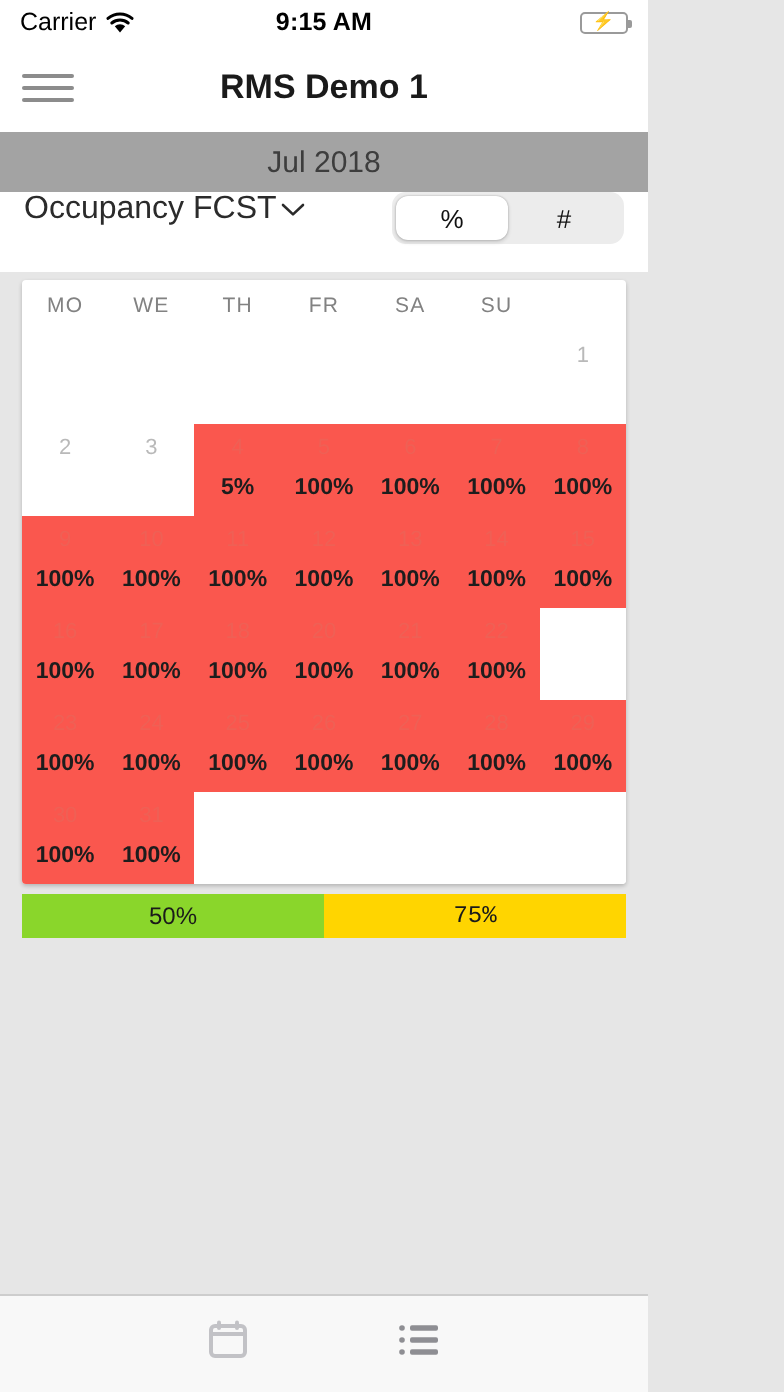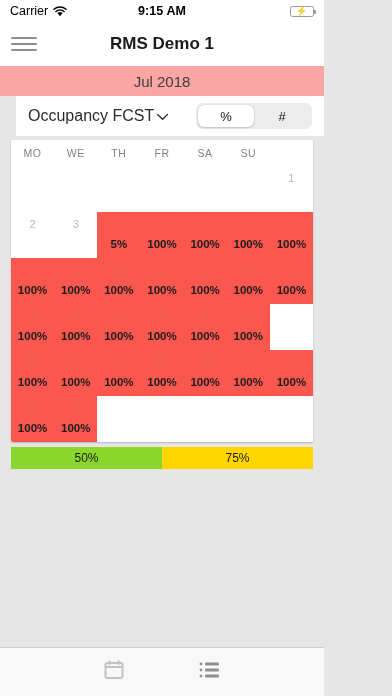--- a/index.html
+++ b/index.html
@@ -46,27 +46,27 @@
     position: absolute; left: 11px; top: 50%; transform: translateY(-50%);
     width: 26px; height: 18px; display: flex; flex-direction: column; justify-content: space-between;
     cursor: pointer; padding: 2px 0;
   }
   .hamburger span { display: block; height: 2px; background: #8c8c8c; border-radius: 1px; }
   .nav-title {
     width: 100%; text-align: center; font-size: 17px; font-weight: 700; color: #1a1a1a;
   }
 
   
-  .month-row { height: 30px; background: #fca5a5; display: flex; align-items: center; justify-content: center; }
+  .month-row { height: 30px; background: #a3a3a3; display: flex; align-items: center; justify-content: center; }
   .month-label { font-size: 15px; color: #3d3d3d; font-weight: 400; }
 
   
   .filter-row {
-    height: 40px; background: #fff; display: flex; align-items: center;
-    padding: 0 12px; justify-content: space-between; margin-left: 16px;
+    height: 40px; background: #fff; display: flex; align-items: flex-start;
+    padding: 0 12px; justify-content: space-between;
   }
   .filter-left { display: flex; align-items: center; font-size: 16px; color: #2b2b2b; cursor: pointer; }
   .chev { margin-left: 2px; display: inline-block; line-height: 1; }
   .segmented {
     display: flex; background: #ececec; border-radius: 7px; padding: 2px;
     width: 116px; height: 26px;
   }
   .seg {
     flex: 1; display: flex; align-items: center; justify-content: center;
     font-size: 13px; color: #111; border-radius: 6px; cursor: pointer; font-weight: 400;
@@ -336,21 +336,21 @@
               <div class="dnum"></div>
             </div>
             <div class="day empty">
               <div class="dnum"></div>
             </div>
           </div>
         </div>
     </div>
     <div class="legend" id="legend">
         <div class="legend-seg" style="background: rgb(138, 214, 43); flex: 34 1 0%;">50%</div>
-        <div class="legend-seg" style="background: rgb(255, 213, 0); flex: 34 1 0%;">75%</div>
+        <div class="legend-seg" style="background: rgb(255, 213, 0); flex: 34 1 0%; font-family: Liberation Mono, monospace;">75%</div>
       </div>
   </div>
 
   <div class="tabbar">
     <div class="tab-item">
       <span>
         <svg width="22" height="22" viewBox="0 0 22 22">
           <rect x="2.5" y="4" width="17" height="15" rx="2" ry="2" fill="none" stroke="#c2c2c6" stroke-width="2"></rect>
           <line x1="2.5" y1="8" x2="19.5" y2="8" stroke="#c2c2c6" stroke-width="2"></line>
           <line x1="6.5" y1="2.2" x2="6.5" y2="5" stroke="#c2c2c6" stroke-width="2" stroke-linecap="round"></line>

